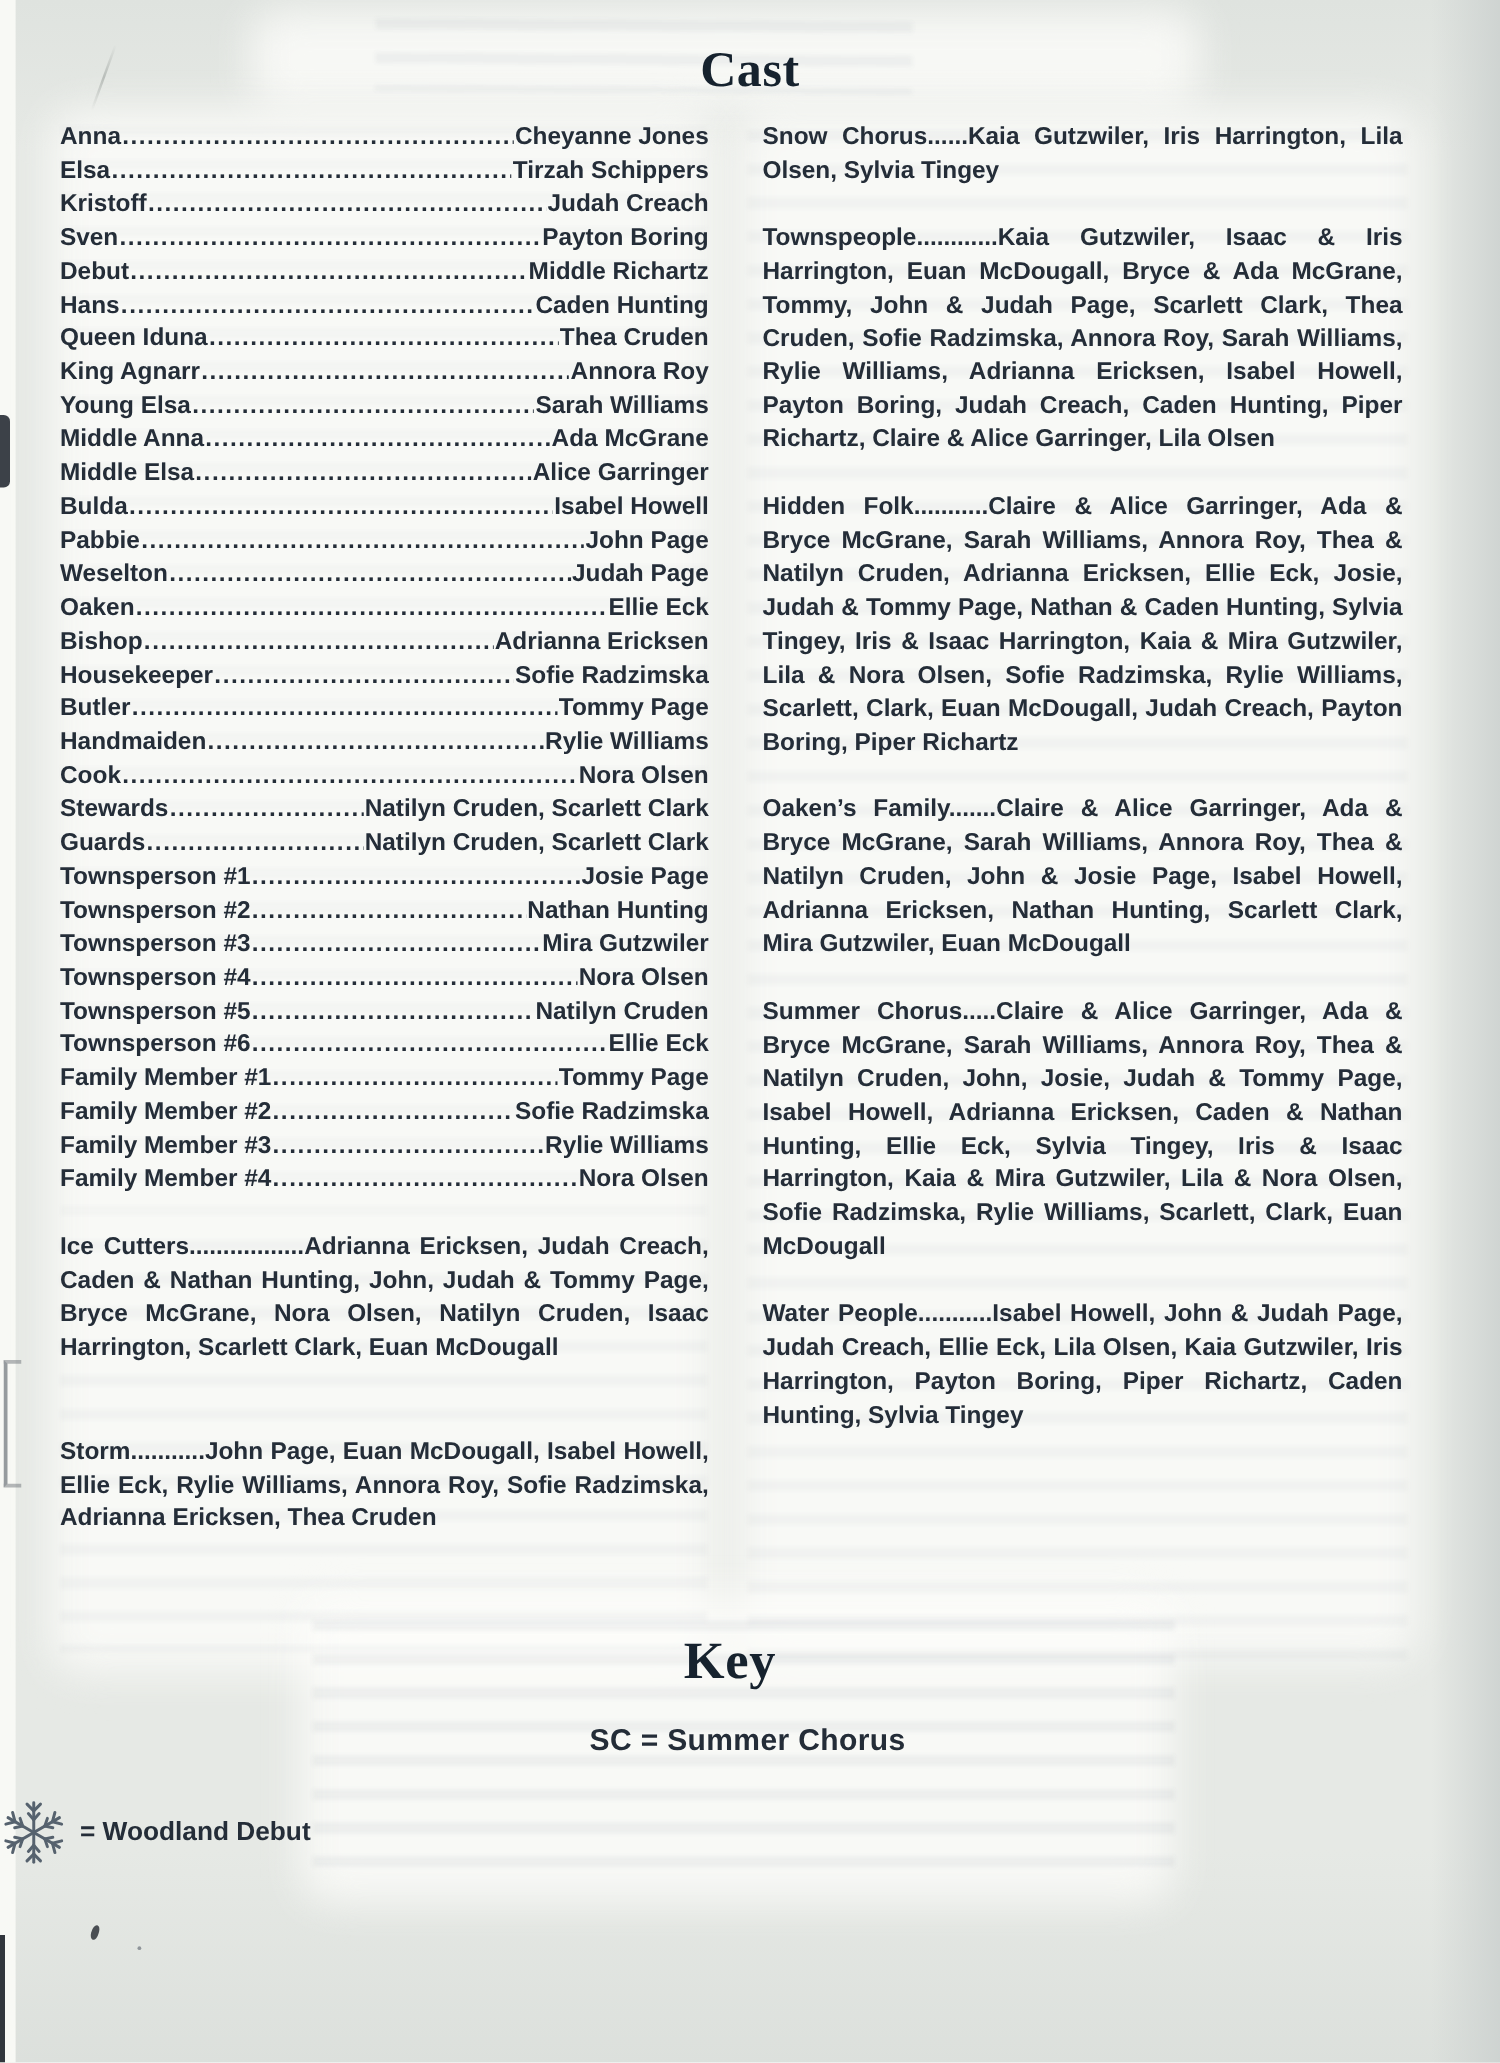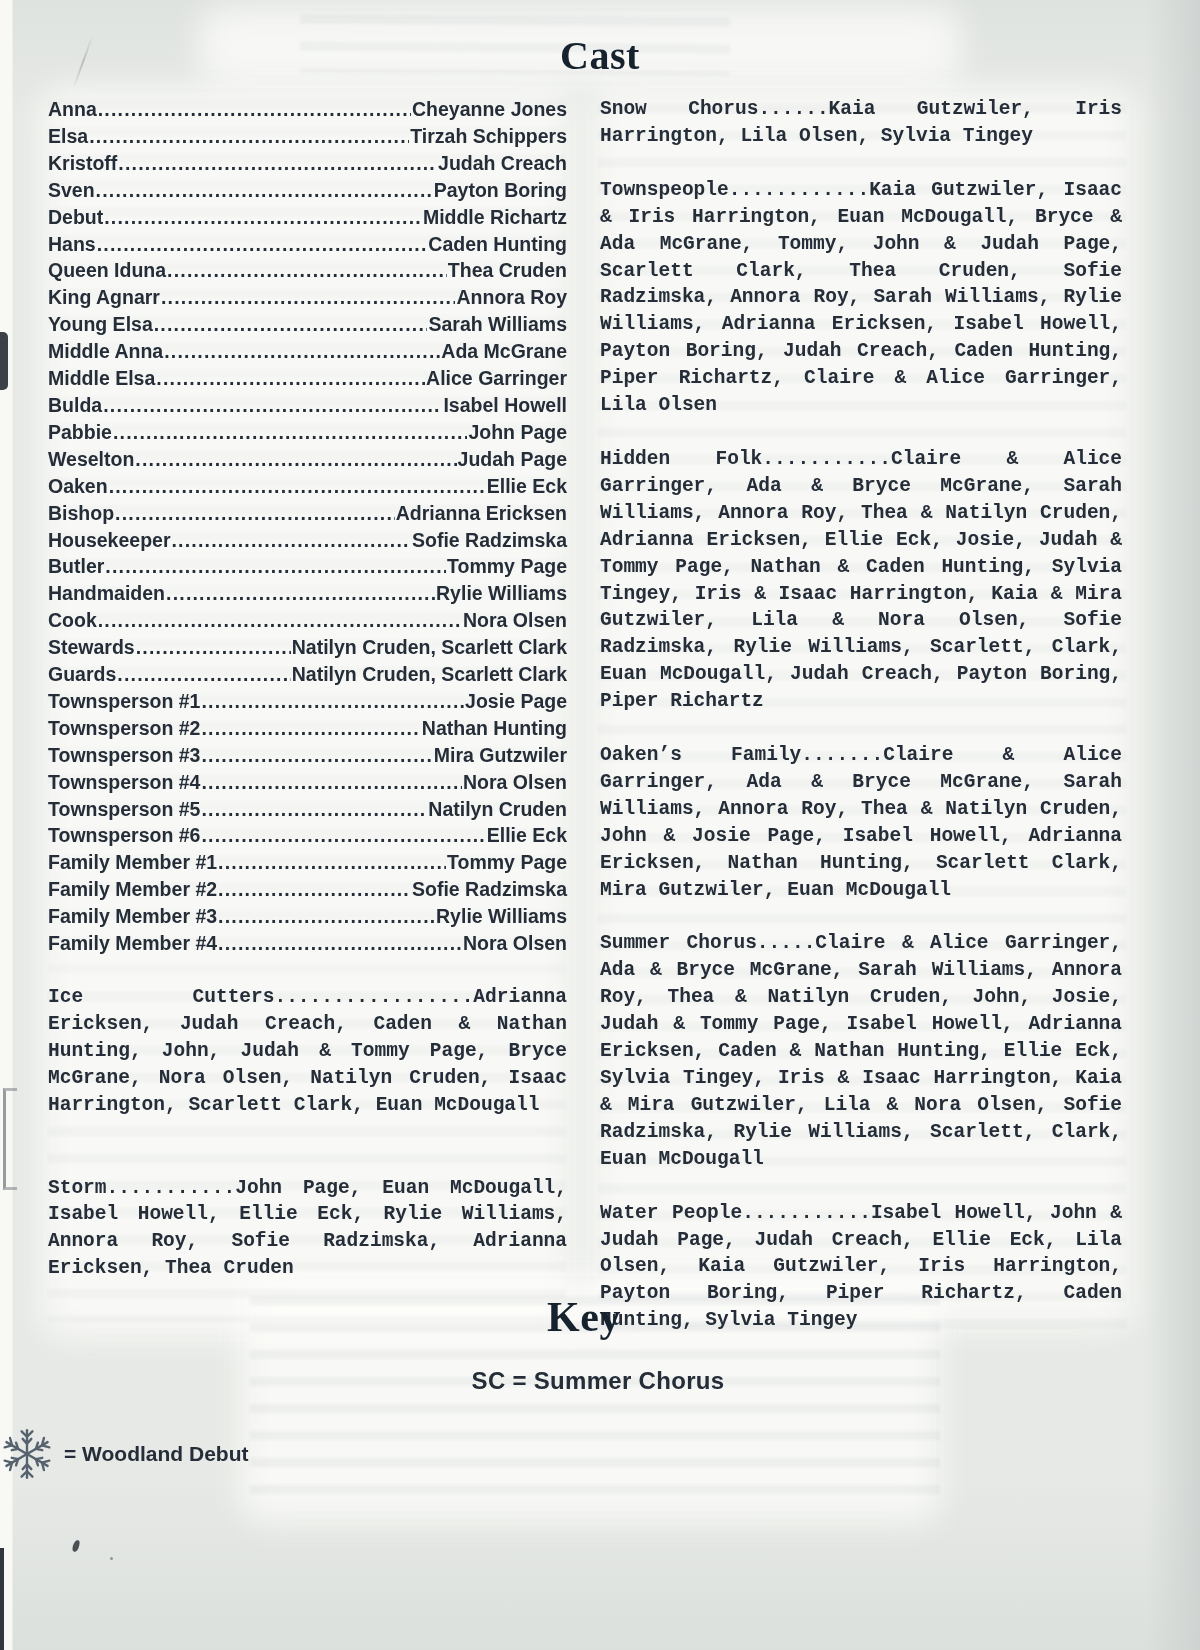--- a/index.html
+++ b/index.html
@@ -32,38 +32,38 @@
   #gh-key{left:250px;top:1296px;width:690px;height:206px;opacity:.8;}
 
   .content{position:relative;z-index:2;}
 
   .page-title{
     position:absolute;top:14px;left:0;width:1168px;text-align:center;margin:16px;
     font-family:"Liberation Serif",serif;font-weight:700;font-size:40px;line-height:52px;
     color:var(--title_ink);letter-spacing:.5px;
   }
 
-  .columns{position:absolute;top:96px;left:48px;width:1074px;display:flex;gap:33px;}
+  .columns{position:absolute;top:96px;left:48px;width:1074px;display:flex;gap:43px;}
   .col{font-size:19.5px;line-height:26.9px;}
   .col-left{width:519px;}
   .col-right{width:522px;}
 
   .cast-row{display:flex;align-items:baseline;}
   .cast-role{white-space:nowrap;}
   .cast-leader{flex:1;min-width:6px;overflow:hidden;white-space:nowrap;letter-spacing:1.2px;margin:0 1px;}
   .cast-leader::after{content:"..........................................................................................................";}
   .cast-name{white-space:nowrap;}
 
-  .cast-group{margin:27px 0 0 0;text-align:justify;text-align-last:left;font-family:Liberation Mono, monospace;}
+  .cast-group{margin:27px 0 0 0;text-align:justify;text-align-last:left;}
   .gap-lg{margin-top:56px;}
   .col-right .cast-group:first-of-type{margin-top:0;}
 
   .key-block{position:absolute;top:1294px;left:0;width:1168px;text-align:center;}
   .key-title{
-    margin:0;font-family:"Liberation Serif",serif;font-weight:700;font-size:42px;line-height:46px;
+    margin:12px;font-family:"Liberation Serif",serif;font-weight:700;font-size:42px;line-height:46px;
     color:var(--title_ink);letter-spacing:.5px;
   }
   .key-sc{margin-top:27px;font-size:24px;letter-spacing:.3px;padding-left:28px;}
   .key-flake{margin-top:32px;display:flex;justify-content:flex-start;align-items:center;gap:10px;font-size:21px;}
   .flake-svg{display:block;}
 
   
   .mark{position:absolute;z-index:3;}
   .mark-smudge{left:0;top:332px;width:8px;height:58px;background:#3c4148;border-radius:0 5px 5px 0;filter:blur(.6px);}
   .mark-bracket{left:3px;top:1088px;width:11px;height:96px;

